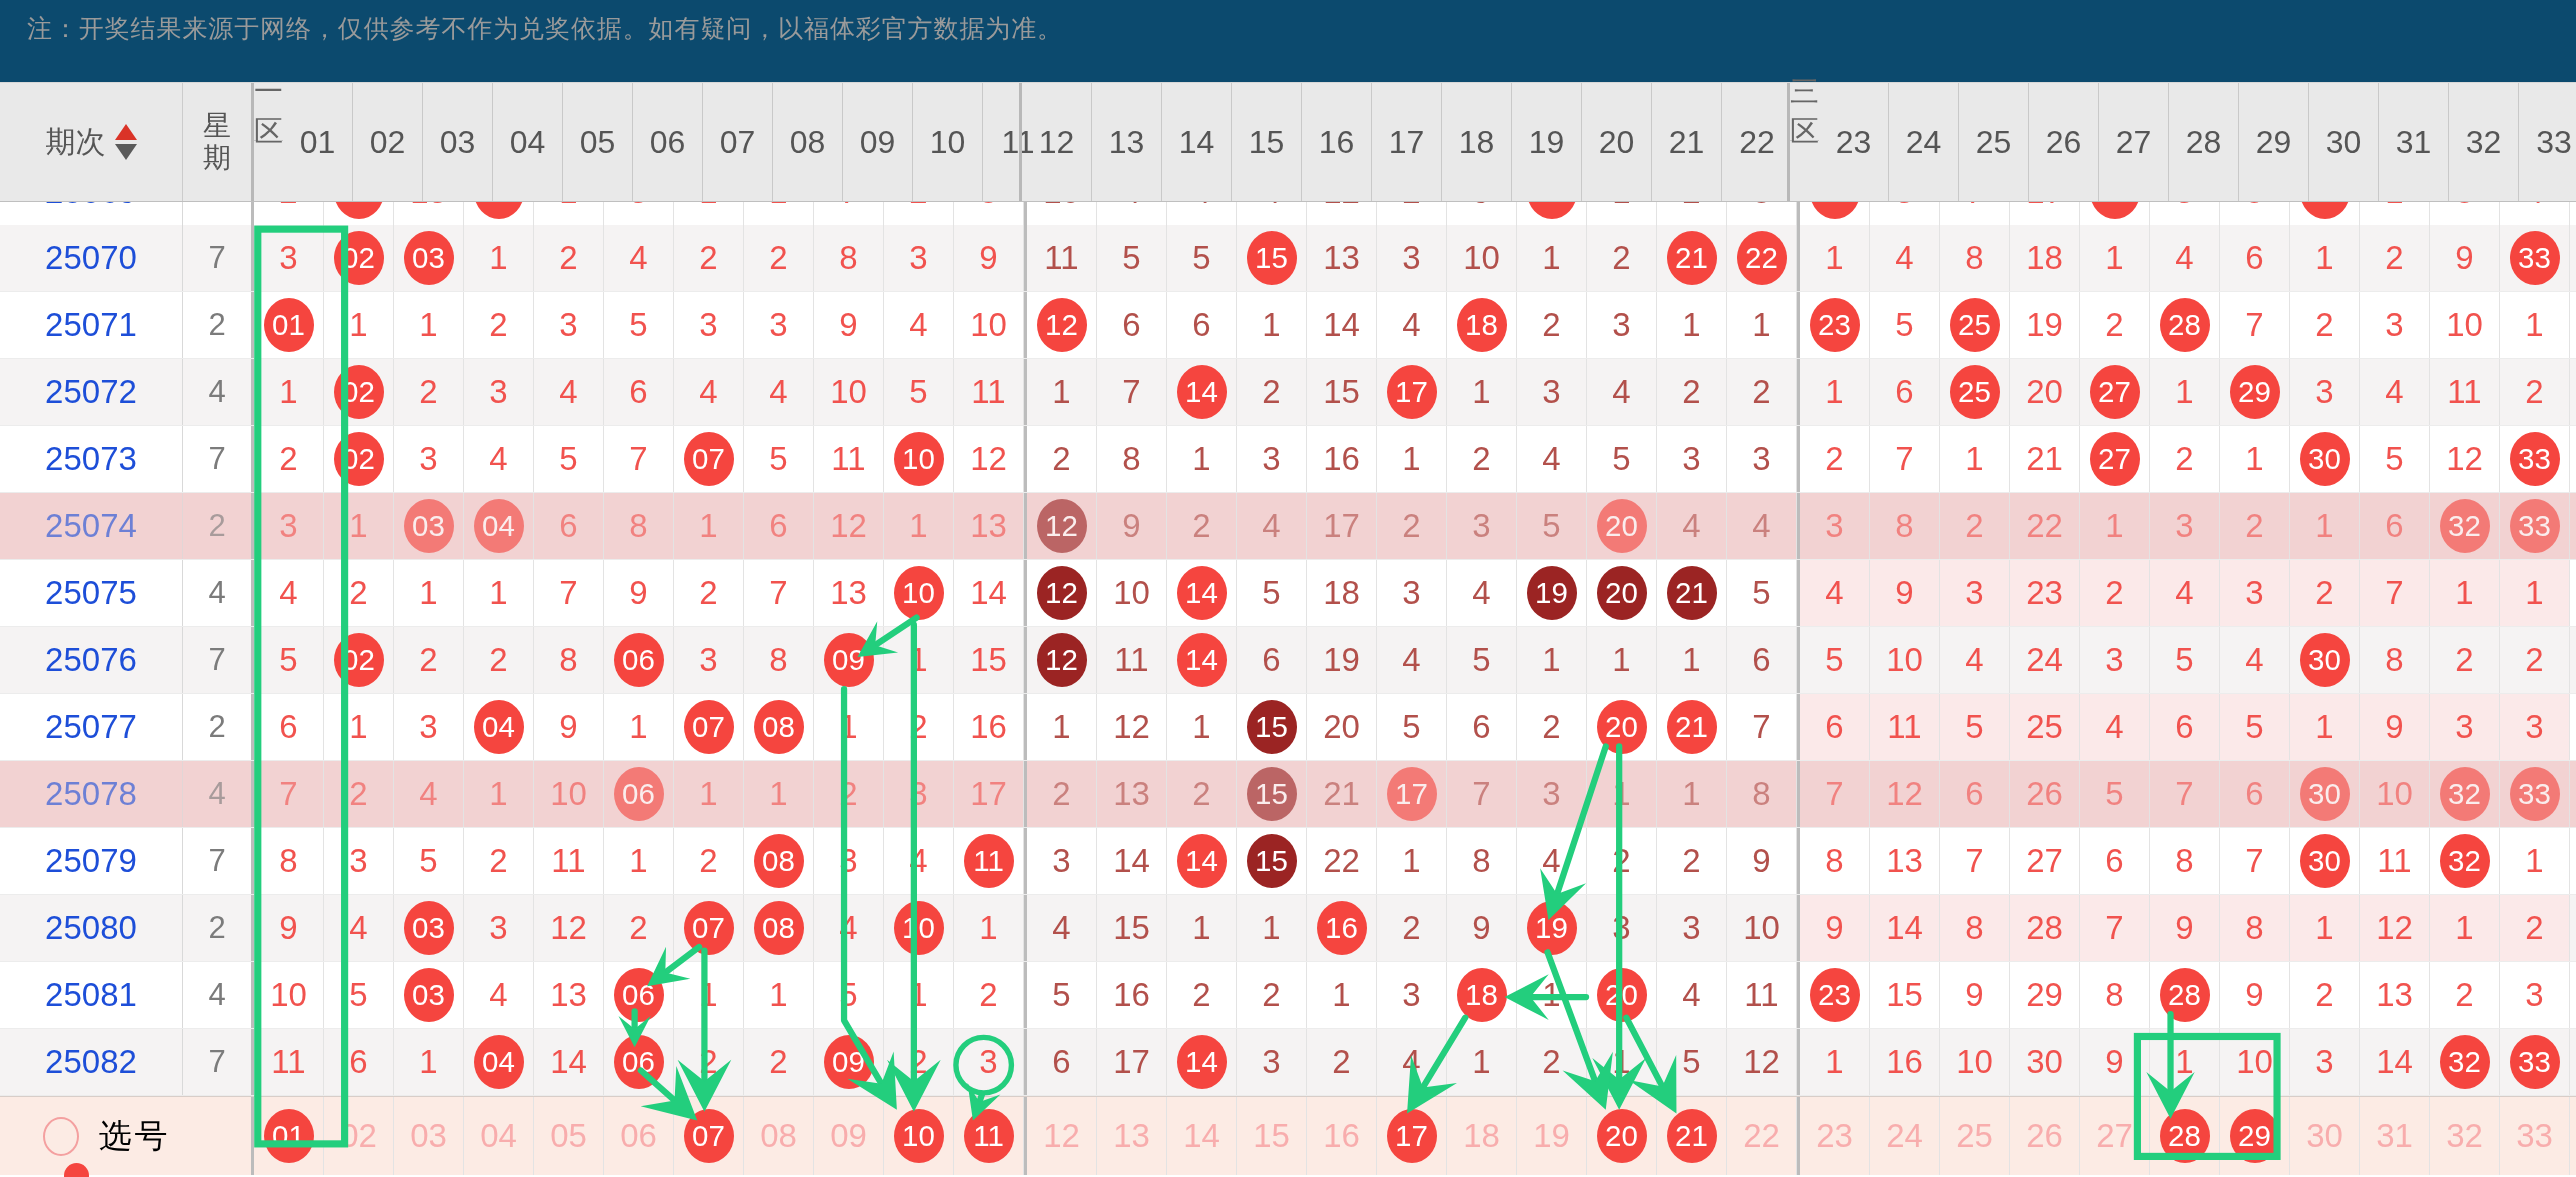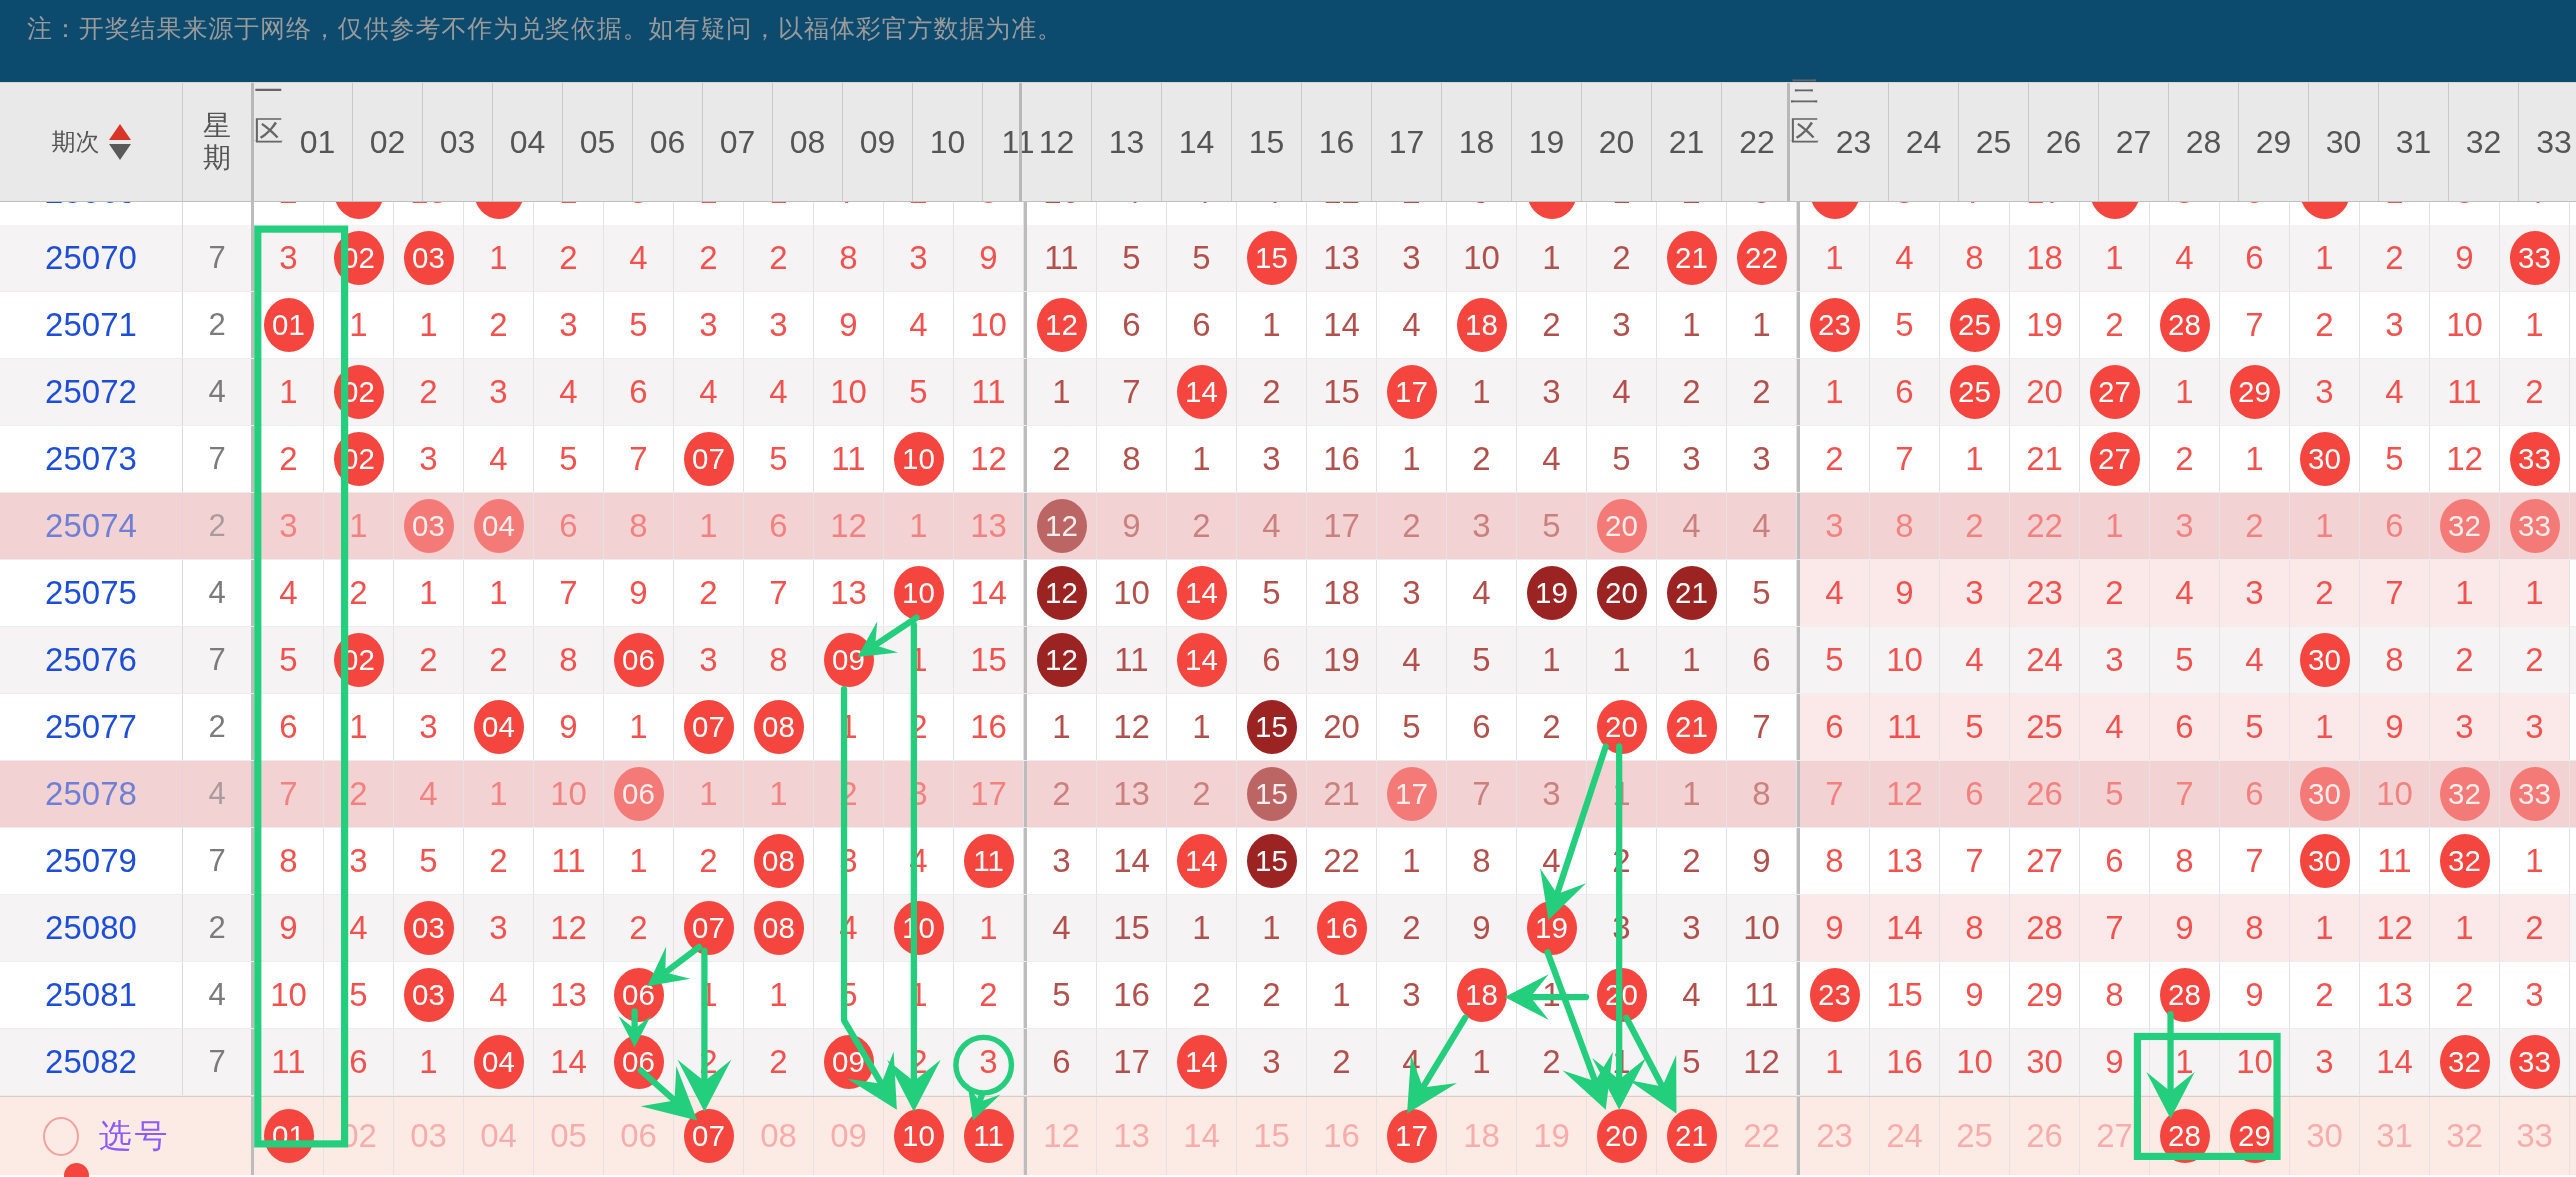--- a/index.html
+++ b/index.html
@@ -14,21 +14,21 @@
     position:absolute;left:0;top:0;width:100%;height:82px;background:#0c4a6e;
     color:#9a9a9a;font-size:25px;letter-spacing:0.9px;
     display:flex;align-items:flex-start;padding:11.6px 0 0 27px;box-sizing:border-box;
   }
   
   .grid{position:absolute;left:0;top:82px;width:2576px;}
   .hdr{display:flex;height:120px;background:#e9e9e9;border-top:0.9px solid #d8d8d8;border-bottom:0.9px solid #bfbfbf;box-sizing:border-box;}
   .hdr .qici{
     width:183px;box-sizing:border-box;border-right:0.9px solid #cccccc;
     display:flex;align-items:center;justify-content:center;gap:9px;
-    color:#555;font-size:24px;
+    color:#555;font-size:30px;
   }
   .sorts{display:flex;flex-direction:column;gap:4.5px;align-items:center;}
   .tri-up{width:0;height:0;border-left:11.6px solid transparent;border-right:11.6px solid transparent;border-bottom:16px solid #da3327;}
   .tri-down{width:0;height:0;border-left:11.6px solid transparent;border-right:11.6px solid transparent;border-top:16px solid #5a5a5a;}
   .hdr .week{
     width:68px;box-sizing:border-box;
     display:flex;flex-direction:column;align-items:center;justify-content:center;
     color:#555;font-size:28px;line-height:32px;
   }
   .zone{display:flex;flex-direction:row;width:768px;box-sizing:border-box;border-left:3.6px solid #b8b8b8;}
@@ -62,21 +62,21 @@
     display:flex;align-items:center;justify-content:center;font-size:29.5px;flex:0 0 auto;
   }
   .ball.dark{background:#9b2423;}
   
   .partial{height:23px;overflow:hidden;position:relative;}
   .partial .row{position:relative;top:-44px;border-bottom:none;}
   
   .sel-row{display:flex;height:79px;background:#fcebe4;border-top:0.9px solid #d8cdc8;box-sizing:border-box;}
   .sel-label{width:251px;box-sizing:border-box;display:flex;align-items:center;padding-left:43px;gap:19.7px;}
   .sel-circle{width:36px;height:39px;border-radius:50%;border:2.7px solid #f4a0a0;box-sizing:border-box;}
-  .sel-text{color:#8b5cf6;font-size:33px;letter-spacing:2.7px;}
+  .sel-text{color:#000000;font-size:33px;letter-spacing:2.7px;}
   .sel-row .c{align-items:center;}
   .sel-num{font-size:33px;color:#f8adad;}
   .sel-row .ball{background:#f5453f;}
   
   .next-sliver{position:absolute;left:64px;top:1163px;width:25px;height:25px;border-radius:50%;background:#f5453f;}
   
   .overlay{position:absolute;left:0;top:0;pointer-events:none;z-index:50;}
 </style>
 </head>
 <body>

